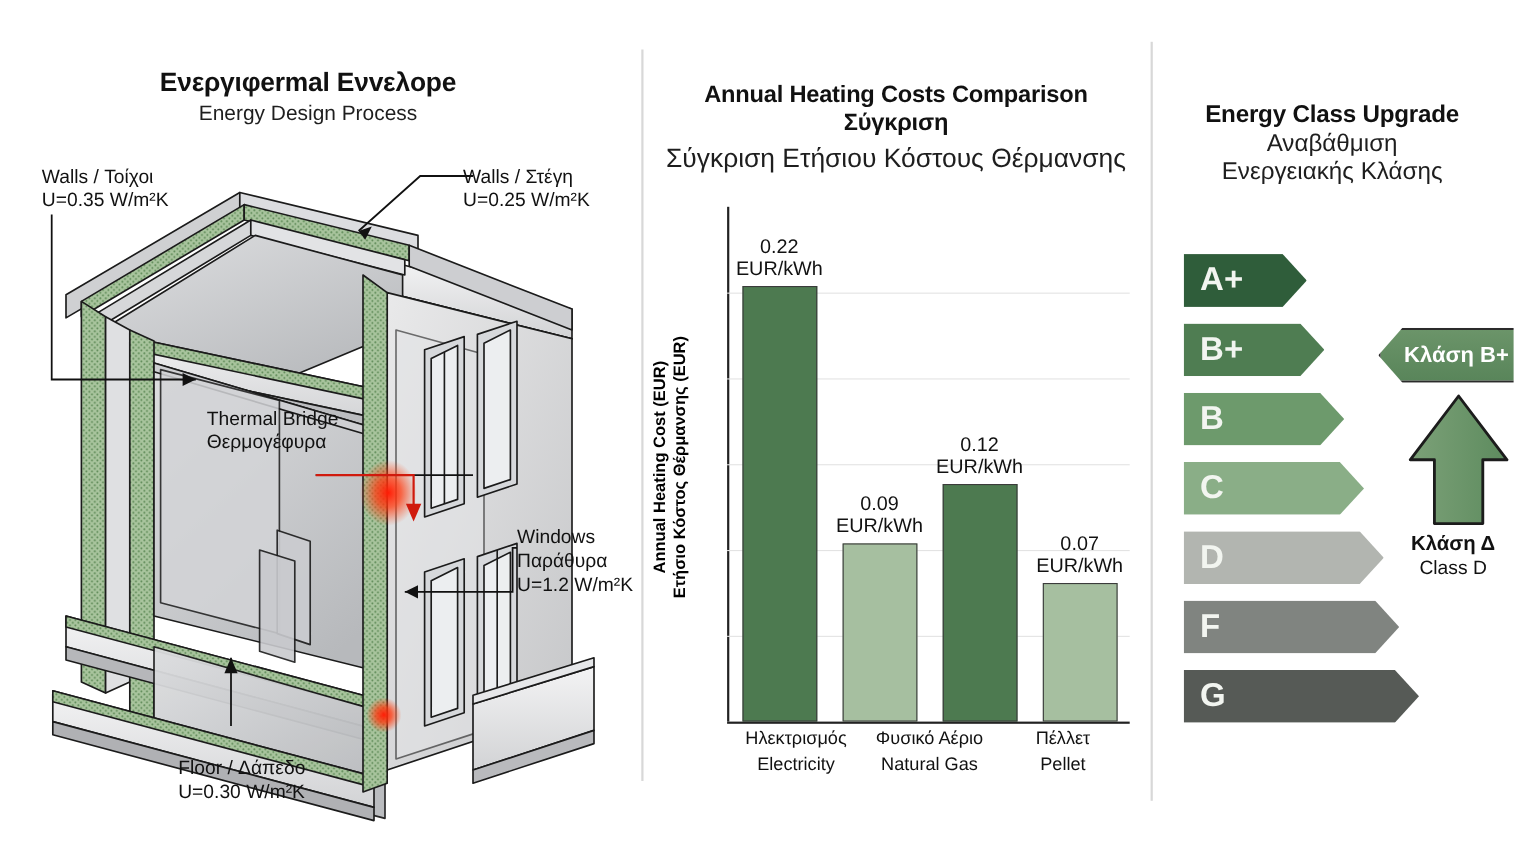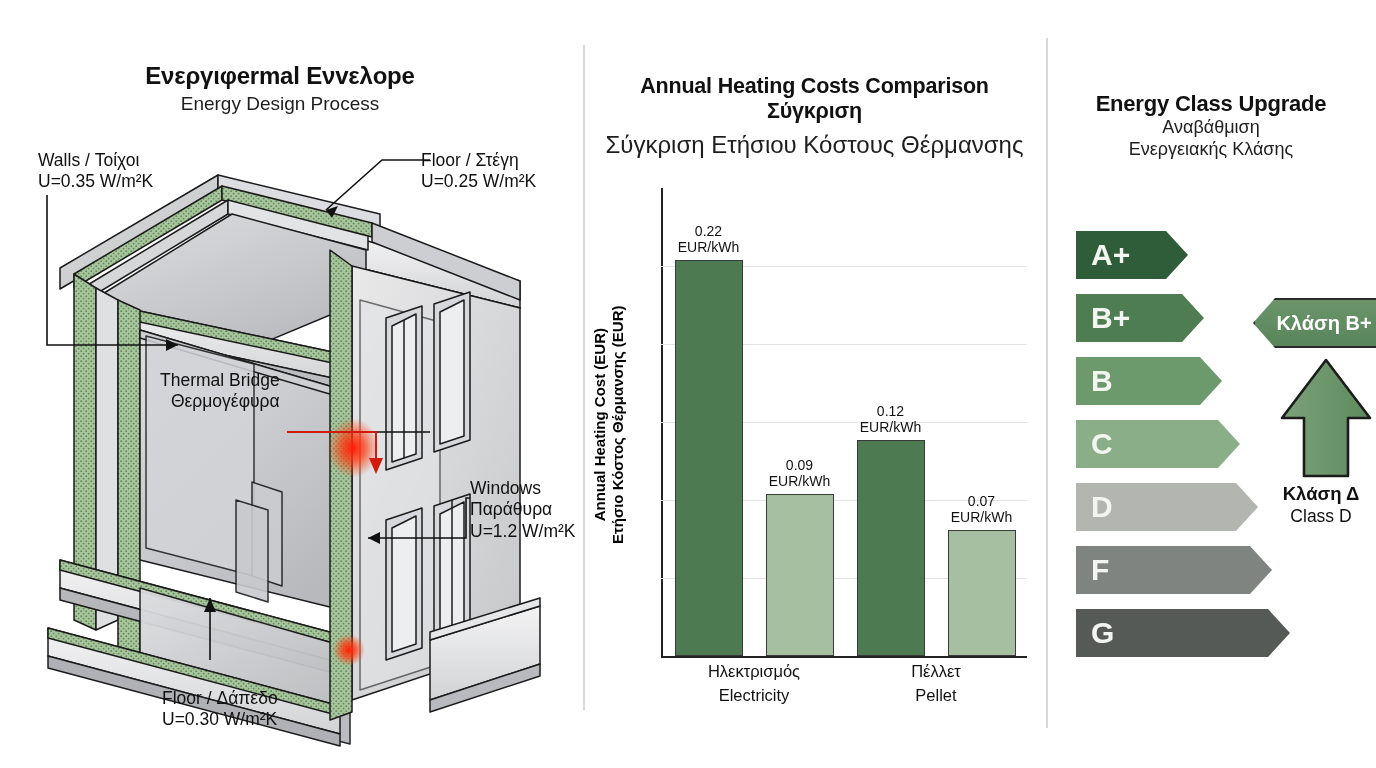--- a/index.html
+++ b/index.html
@@ -32,21 +32,21 @@
 
   
   #panel1 { position: absolute; left: 0; top: 0; width: 583px; height: 768px; }
   #p1-title { position: absolute; left: 0; top: 62px; width: 560px; }
   #p1-title .h-main { font-size: 24px; }
   #p1-title .h-sub { font-size: 19px; margin-top: 2px; }
 
   .callout { position: absolute; font-size: 17.5px; line-height: 1.22; color: #111; white-space: nowrap; }
   #c-walls   { left: 38px;  top: 150px; }
   #c-roof    { left: 421px; top: 150px; }
-  #c-thermal { left: 160px; top: 370px; text-align: right; }
+  #c-thermal { left: 188px; top: 370px; text-align: left; }
   #c-windows { left: 470px; top: 478px; }
   #c-floor   { left: 162px; top: 668px; margin-top: 20px; }
 
   #house-svg { position: absolute; left: 0; top: 0; }
 
   
   #panel2 { position: absolute; left: 583px; top: 12px; width: 470px; height: 768px; }
   #p2-title { position: absolute; left: 0; top: 62px; width: 463px; }
   #p2-title .h-main { font-size: 21.5px; }
   #p2-title .h-sub2 { margin-top: 5px; font-size: 24px; }
@@ -66,33 +66,33 @@
     position: absolute; left: 0; width: 100%; height: 1px; background: #e3e3e3;
   }
   #plot .axis-y { position: absolute; left: 0; top: 0; width: 2px; height: 468px; background: #222; }
   #plot .axis-x { position: absolute; left: 0; bottom: -2px; width: 366px; height: 2px; background: #222; }
 
   .bars { position: absolute; left: 2px; bottom: 0; width: 364px; height: 468px;
           display: flex; align-items: flex-end; }
   .bar-slot { flex: 1 1 0; display: flex; flex-direction: column;
               align-items: center; justify-content: flex-end; height: 100%; }
   .bar { width: 68px; border: 1.4px solid #3b3b3b; }
-  .bar-label { font-size: 14px; line-height: 1.15; text-align: center;
+  .bar-label { font-size: 18px; line-height: 1.15; text-align: center;
                color: #111; margin-bottom: 5px; white-space: nowrap; }
 
   #xticks { position: absolute; left: 80px; top: 650px; width: 364px; display: flex; }
   .xtick { flex: 1 1 0; text-align: center; font-size: 16.5px; line-height: 1.2; color: #111; }
   .xtick .gr { display: block; }
   .xtick .en { display: block; margin-top: 4px; }
 
   
   #panel3 { position: absolute; left: 1046px; top: 0; width: 330px; height: 768px; margin-top: 31px; }
   #p3-title { position: absolute; left: 0; top: 60px; width: 330px; }
   #p3-title .h-main { font-size: 22px; }
-  #p3-title .h-sub { font-size: 18px; line-height: 1.2; }
+  #p3-title .h-sub { font-size: 22px; line-height: 1.2; }
 
   #classbars { position: absolute; left: 30px; top: 200px; width: 200px; }
   .classrow { position: relative; height: 48px; margin-bottom: 15px; }
   .classrow .arrowbox {
     position: absolute; left: 0; top: 0; height: 48px;
     display: flex; align-items: center;
     clip-path: polygon(0 0, calc(100% - 22px) 0, 100% 50%, calc(100% - 22px) 100%, 0 100%);
   }
   .classrow .cl-letter {
     color: #f2f5f0; font-size: 30px; font-weight: bold;
@@ -248,21 +248,21 @@
       <div class="h-main">Ενεργιφermal Ενvελope</div>
       <div class="h-sub">Energy Design Process</div>
     </div>
 
     <div class="callout" id="c-walls">
       <div>Walls / Τοίχοι</div>
       <div>U=0.35 W/m²K</div>
     </div>
 
     <div class="callout" id="c-roof">
-      <div>Floor / Στέγη</div>
+      <div>Walls / Στέγη</div>
       <div>U=0.25 W/m²K</div>
     </div>
 
     <div class="callout" id="c-thermal">
       <div>Thermal Bridge</div>
       <div>Θερμογέφυρα</div>
     </div>
 
     <div class="callout" id="c-windows">
       <div>Windows</div>
@@ -317,20 +317,24 @@
           </div>
         </div>
     </div>
 
     <div id="xticks">
         <div class="xtick">
           <span class="gr">Ηλεκτρισμός</span>
           <span class="en">Electricity</span>
         </div>
         <div class="xtick">
+          <span class="gr">Φυσικό Αέριο</span>
+          <span class="en">Natural Gas</span>
+        </div>
+        <div class="xtick">
           <span class="gr">Πέλλετ</span>
           <span class="en">Pellet</span>
         </div>
       </div>
   </div>
 
   <div id="panel3">
     <div id="p3-title">
       <div class="h-main">Energy Class Upgrade</div>
       <div class="h-sub">Αναβάθμιση</div>

